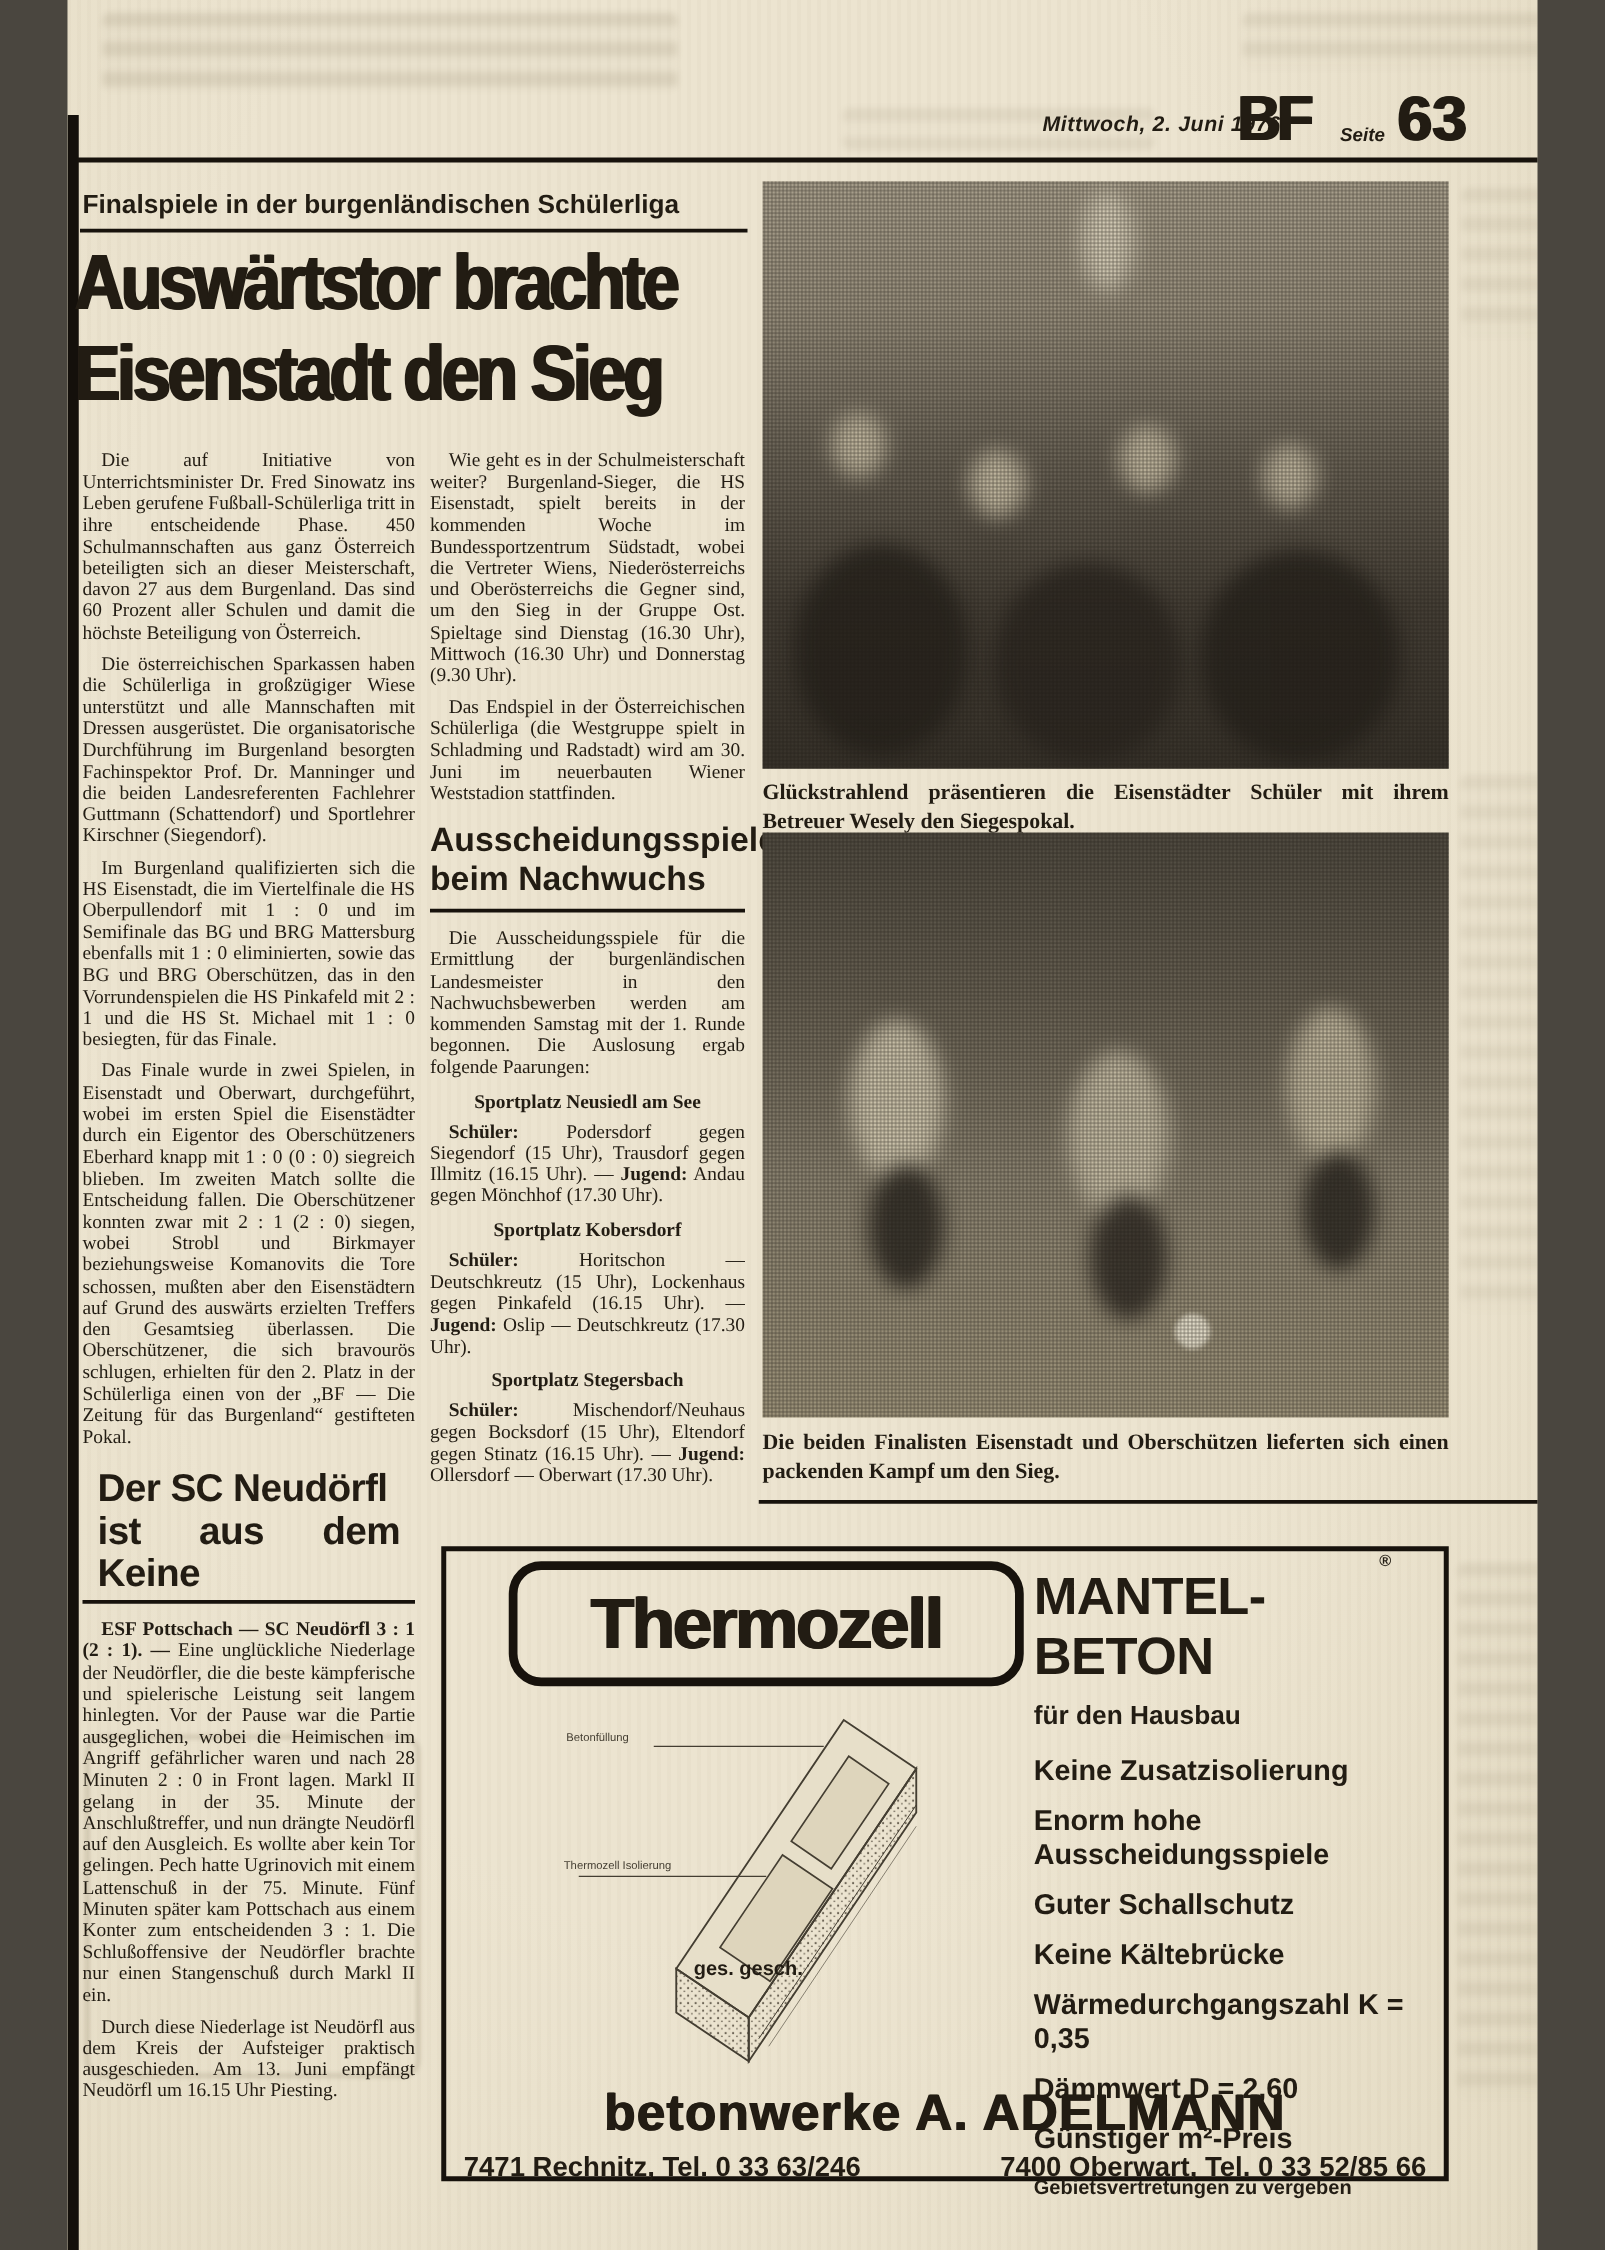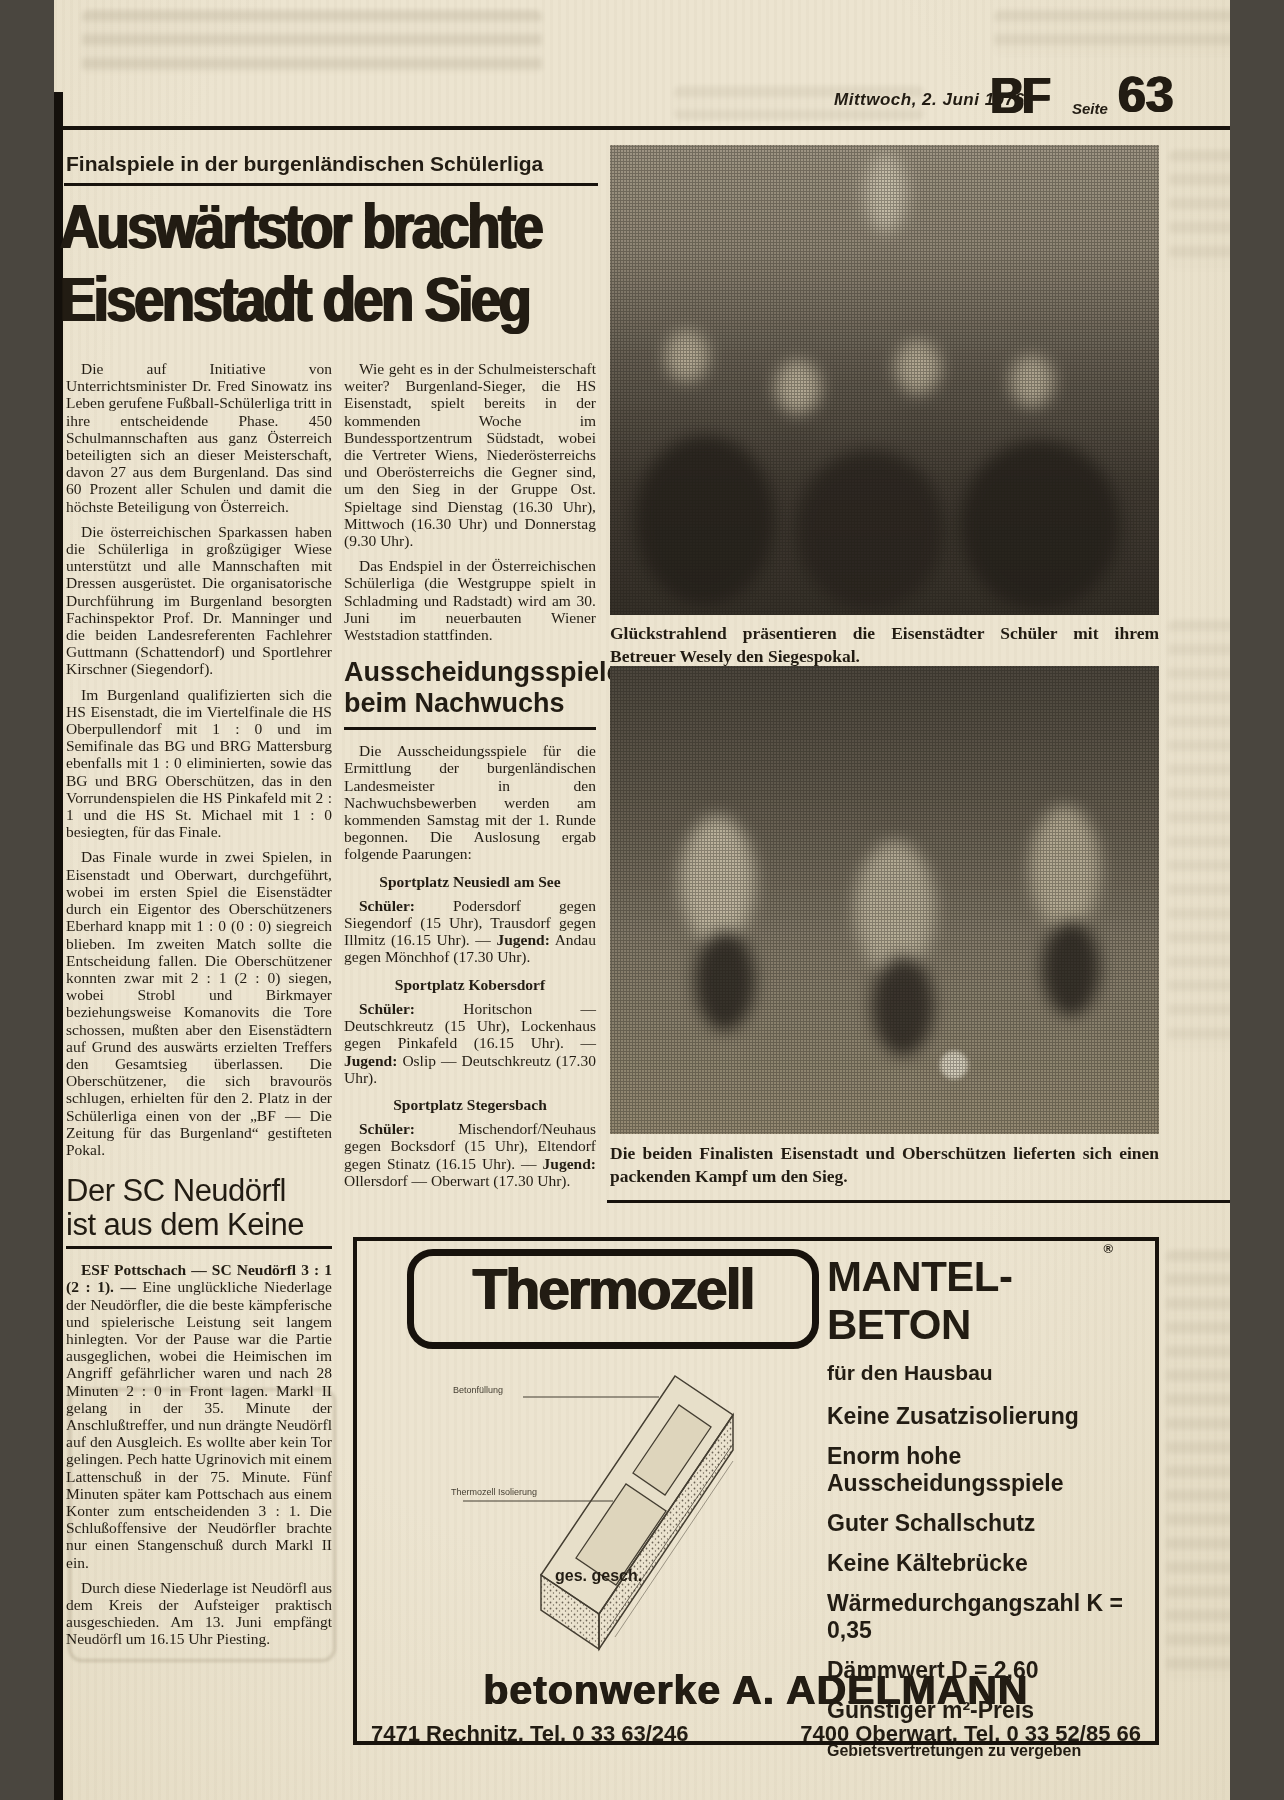--- a/index.html
+++ b/index.html
@@ -28,22 +28,22 @@
   .kicker-rule{position:absolute;top:183px;left:10px;width:534px;height:3px;background:#17120c;}
   .headline{position:absolute;top:190px;left:6px;width:540px;margin:0;
         font-family:"Liberation Sans",sans-serif;font-weight:bold;font-size:57px;line-height:66px;
         letter-spacing:-2.5px;transform:scale(.95,1.1);transform-origin:left top;
         text-shadow:1.2px 0 currentColor,-1.2px 0 currentColor;}
   
   .col{position:absolute;font-size:15.5px;line-height:17.2px;text-align:justify;}
   .col p{margin:0 0 8px;text-indent:15px;}
   .col1{top:360px;left:12px;width:266px;}
   .col2{top:360px;left:290px;width:252px;}
-  .sec-head{font-family:"Liberation Sans",sans-serif;font-weight:normal;font-size:31px;line-height:34px;
-        margin:16px 0 4px;letter-spacing:-.5px;}
+  .sec-head{font-family:"Liberation Sans",sans-serif;font-weight:bold;font-size:31px;line-height:34px;
+        margin:16px 12px 4px;letter-spacing:-.5px;}
   .sec-rule{height:3px;background:#17120c;margin:4px 0 12px;}
   .sub-head{font-family:"Liberation Sans",sans-serif;font-weight:bold;font-size:27px;line-height:31px;margin:14px 0 8px;}
   .sub-rule{height:3px;background:#17120c;margin:0 0 12px;}
   .venue-title{font-weight:bold;font-size:15.5px;text-align:center;margin:10px 0 7px;}
   
   .photo{position:absolute;left:556px;width:549px;overflow:hidden;}
   .photo1{top:145px;height:470px;
         background:linear-gradient(180deg,#a89f8c 0%,#978e7c 22%,#6d6659 45%,#453f36 72%,#37322a 100%);}
   .photo2{top:666px;height:468px;
         background:linear-gradient(180deg,#4e493f 0%,#676052 28%,#8a8270 58%,#9c9279 100%);}
@@ -52,21 +52,21 @@
   .fig{position:absolute;border-radius:50%;filter:blur(8px);}
   .caption{position:absolute;left:556px;width:549px;margin:0;font-weight:bold;font-size:17.5px;
         line-height:23px;text-align:justify;}
   .caption1{top:622px;}
   .caption2{top:1142px;}
   .photos-bottom-rule{position:absolute;top:1200px;left:553px;width:718px;height:3px;background:#17120c;}
   
   .ad{position:absolute;left:299px;top:1237px;width:798px;height:500px;border:4px solid #17120c;
         font-family:"Liberation Sans",sans-serif;}
   .tz-box{position:absolute;left:50px;top:8px;width:398px;height:86px;border:7px solid #17120c;border-radius:26px;
-        display:flex;align-items:flex-start;justify-content:center;font-weight:bold;font-size:57px;letter-spacing:-2px;
+        display:flex;align-items:center;justify-content:center;font-weight:bold;font-size:57px;letter-spacing:-2px;
         text-shadow:.8px 0 currentColor,-.8px 0 currentColor;}
   .tz-reg{position:absolute;right:42px;top:0;font-size:13px;font-weight:bold;}
   .block-diagram{position:absolute;left:54px;top:102px;}
   .block-diagram text{font-family:"Liberation Sans",sans-serif;font-size:9px;fill:#453f33;}
   .ges{position:absolute;left:198px;top:326px;font-size:16px;font-weight:bold;}
   .ad-right{position:absolute;left:470px;top:12px;width:322px;}
   .ad-headline{font-size:42px;font-weight:bold;letter-spacing:-.5px;}
   .ad-sub{font-size:21px;font-weight:bold;margin-top:12px;}
   .ad-features{list-style:none;margin:18px 0 18px;padding:0;font-size:23px;font-weight:bold;}
   .ad-features li{margin-bottom:13px;}

